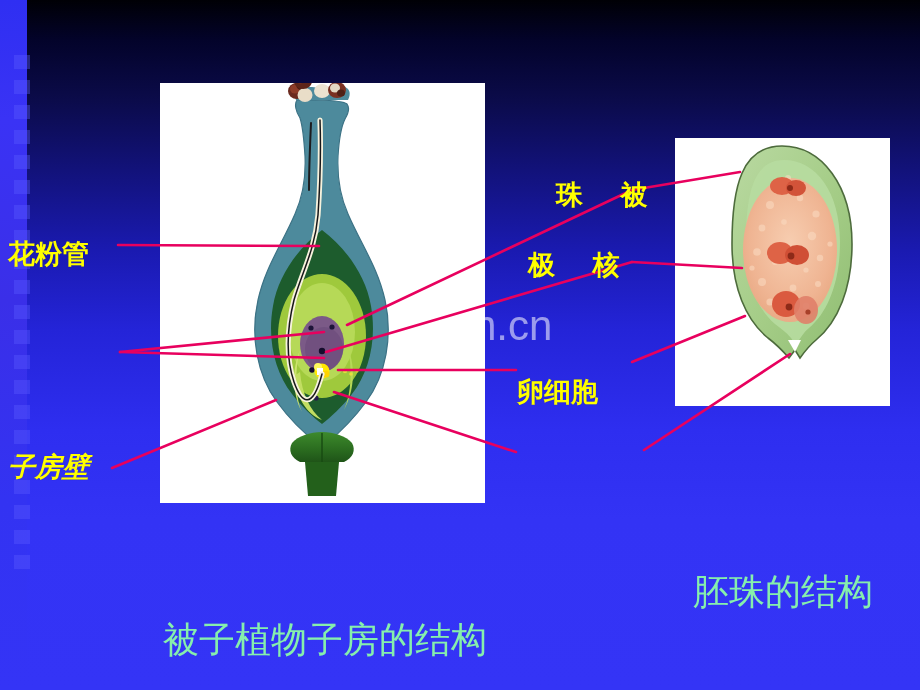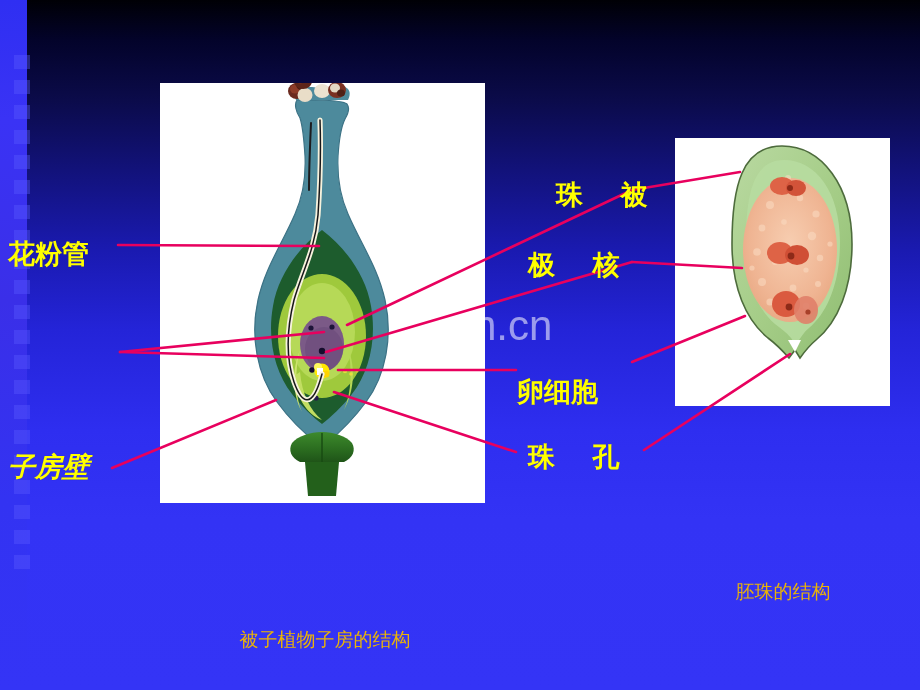--- a/index.html
+++ b/index.html
@@ -57,23 +57,23 @@
   
   .ylabel{
     position:absolute;color:#ffff00;
     font-family:"DejaVu Sans", sans-serif;
     font-size:27px;font-weight:700;line-height:30px;
     white-space:pre;
     text-shadow:0 0 1px rgba(0,0,0,0.25);
   }
   
   .caption{
-    position:absolute;color:#eab308;
+    position:absolute;color:#86efac;
     font-family:"DejaVu Sans", sans-serif;
-    font-size:19px;font-weight:400;line-height:31px;
+    font-size:36px;font-weight:400;line-height:31px;
     white-space:pre;text-align:center;
   }
 </style>
 </head>
 <body>
 
 <div id="slide">
 
   <div class="bg-main"></div>
   <div class="bg-strip"></div>
@@ -283,21 +283,20 @@
       <line x1="516" y1="452" x2="334" y2="392"></line>
       <line x1="644" y1="450" x2="790" y2="354"></line>
     </g>
   </svg>
 
   <div class="ylabel" id="lbl-0" style="left: 8px; top: 239px;">花粉管</div>
   <div class="ylabel" id="lbl-2" style="left: 8px; top: 452px; font-style: italic;">子房壁</div>
   <div class="ylabel" id="lbl-3" style="left: 556px; top: 180px; text-align: center;">珠    被</div>
   <div class="ylabel" id="lbl-4" style="left: 528px; top: 250px;">极    核</div>
   <div class="ylabel" id="lbl-5" style="left: 517px; top: 357px; margin-top: 20px;">卵细胞</div>
-  <div class="ylabel" id="lbl-6" style="left: 528px; top: 442px;">珠    孔</div>
 
   <div class="caption" style="left:160px;top:562px;width:330px;">
     <div>被子植物子房的结构</div>
     
   </div>
   <div class="caption" style="left:672px;top:576px;width:222px;">胚珠的结构</div>
 
 </div>
 
 </body></html>

